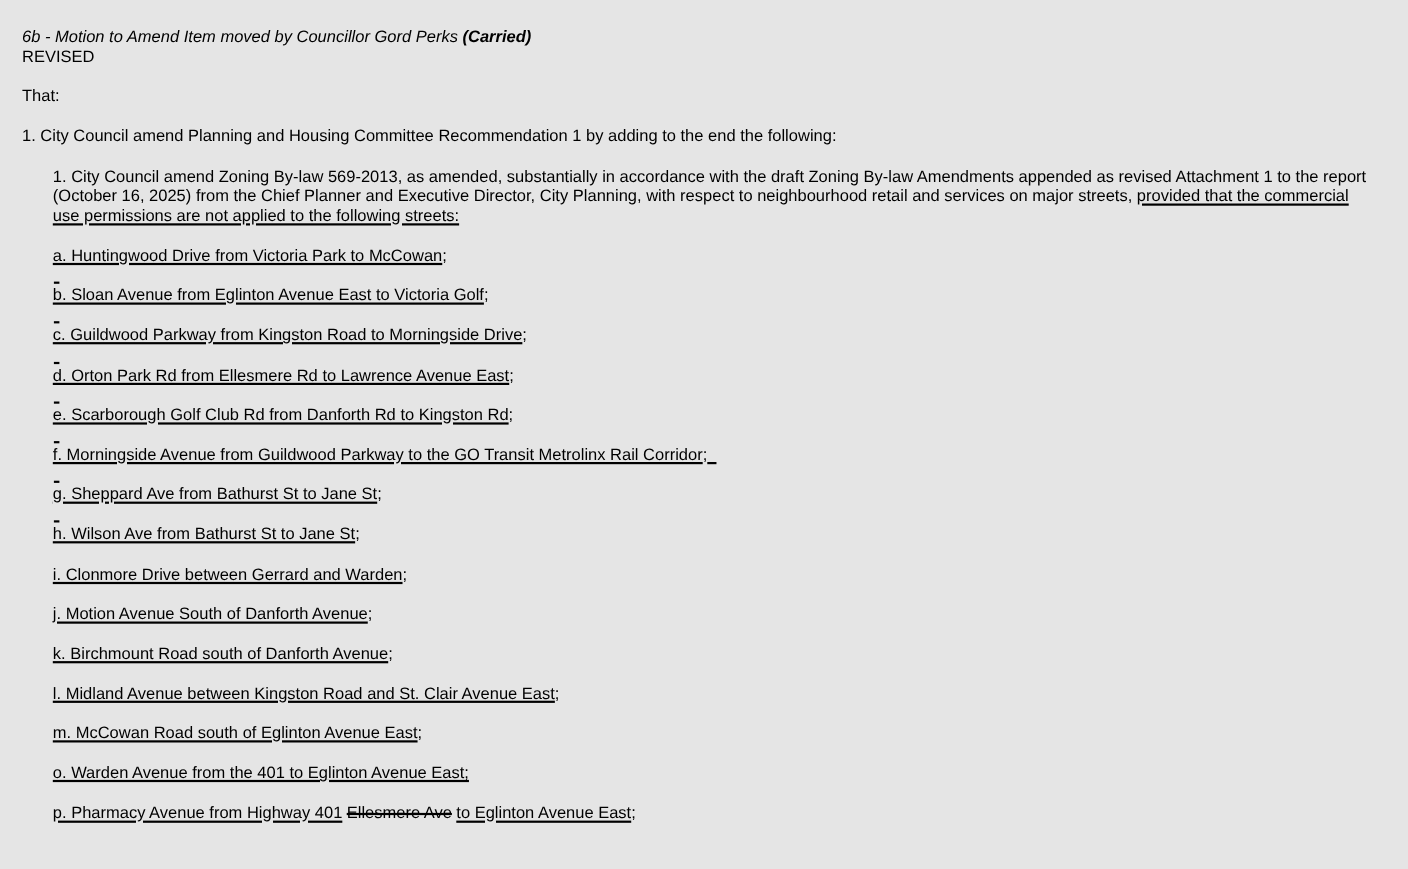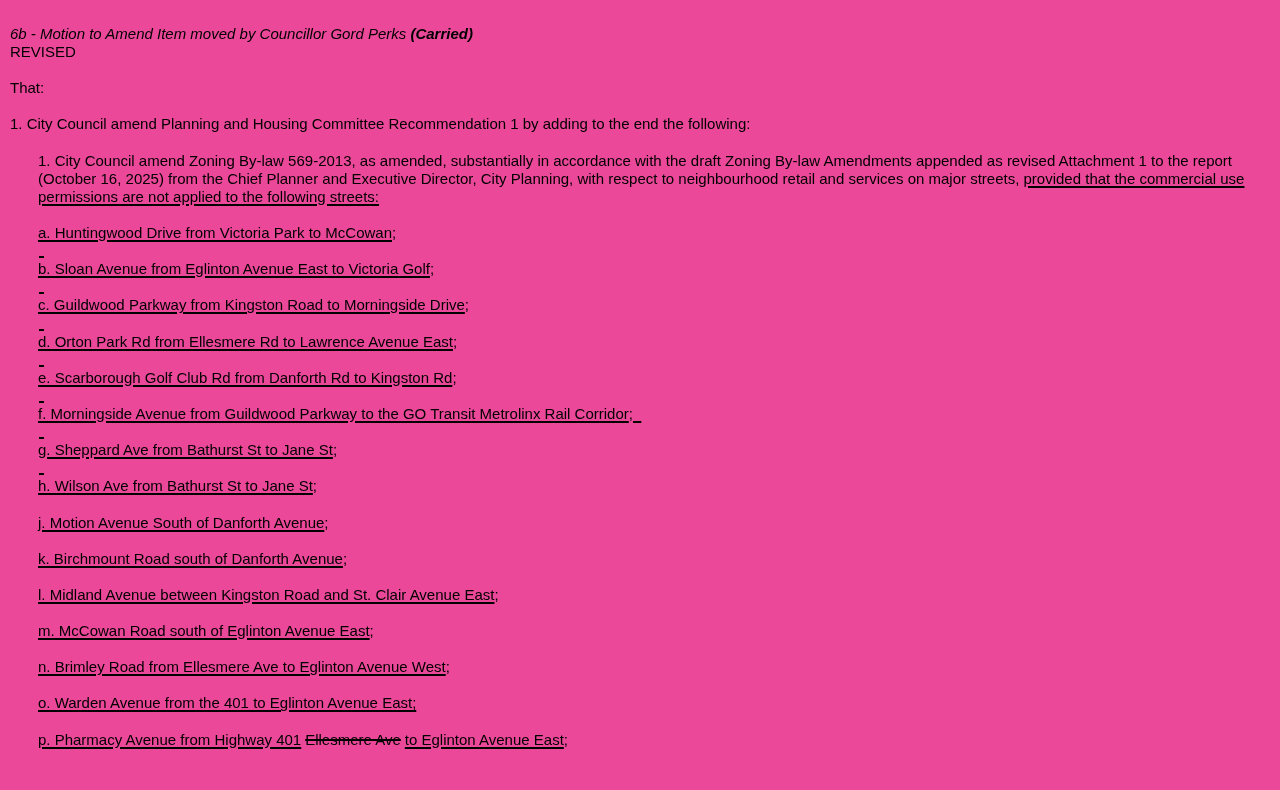--- a/index.html
+++ b/index.html
@@ -1,25 +1,25 @@
 <!DOCTYPE html>
 <html><head>
 <meta charset="utf-8">
 <style>
   html, body { margin: 0; padding: 0; background: #ffffff; }
   .page {
     width: 1280px;
     height: 790px;
     box-sizing: border-box;
-    background: #ec4899;
+    background: #e5e5e5;
     color: #000000;
     font-family: "Liberation Sans", "DejaVu Sans", sans-serif;
     font-size: 15px;
     line-height: 18.1px;
-    padding: 25px 30px 0 10px;
+    padding: 25px 30px 0 20px;
     overflow: hidden;
     position: relative;
   }
   p { margin: 0 0 18.1px 0; }
   .title-line { font-style: italic; }
   .title-line .status { font-weight: bold; }
   .indent { margin-left: 28px; }
   .u {
     text-decoration-line: underline;
     text-decoration-thickness: 1.5px;
@@ -64,30 +64,30 @@
     <p class="item"><span class="ins-mark"></span><span class="u">d. Orton Park Rd from Ellesmere Rd to Lawrence Avenue East</span><span>;</span></p>
 
     <p class="item"><span class="ins-mark"></span><span class="u">e. Scarborough Golf Club Rd from Danforth Rd to Kingston Rd</span><span>;</span></p>
 
     <p class="item"><span class="ins-mark"></span><span class="u">f. Morningside Avenue from Guildwood Parkway to the GO Transit Metrolinx Rail Corridor</span><span>;</span><span class="u">&nbsp;&nbsp;</span></p>
 
     <p class="item"><span class="ins-mark"></span><span class="u">g. Sheppard Ave from Bathurst St to Jane St</span><span>;</span></p>
 
     <p class="item"><span class="ins-mark"></span><span class="u">h. Wilson Ave from Bathurst St to Jane St</span><span>;</span></p>
 
+    <p class="item"><span class="u">i. Clonmore Drive between Gerrard and Warden</span><span>;</span></p>
 
     <p class="item"><span class="u">j. Motion Avenue South of Danforth Avenue</span><span>;</span></p>
 
     <p class="item"><span class="u">k. Birchmount Road south of Danforth Avenue</span><span>;</span></p>
 
     <p class="item"><span class="u">l. Midland Avenue between Kingston Road and St. Clair Avenue East</span><span>;</span></p>
 
     <p class="item"><span class="u">m. McCowan Road south of Eglinton Avenue East</span><span>;</span></p>
 
-    <p class="item"><span class="u">n. Brimley Road from Ellesmere Ave to Eglinton Avenue West</span><span>;</span></p>
 
     <p class="item"><span class="u">o. Warden Avenue from the 401 to Eglinton Avenue East;</span><span></span></p>
 
     <p class="item"><span class="u">p. Pharmacy Avenue from Highway 401</span><span class="strike">Ellesmere Ave</span><span class="u">to Eglinton Avenue East</span><span>;</span></p>
 
   </div>
 
 </div>
 
 </body></html>

